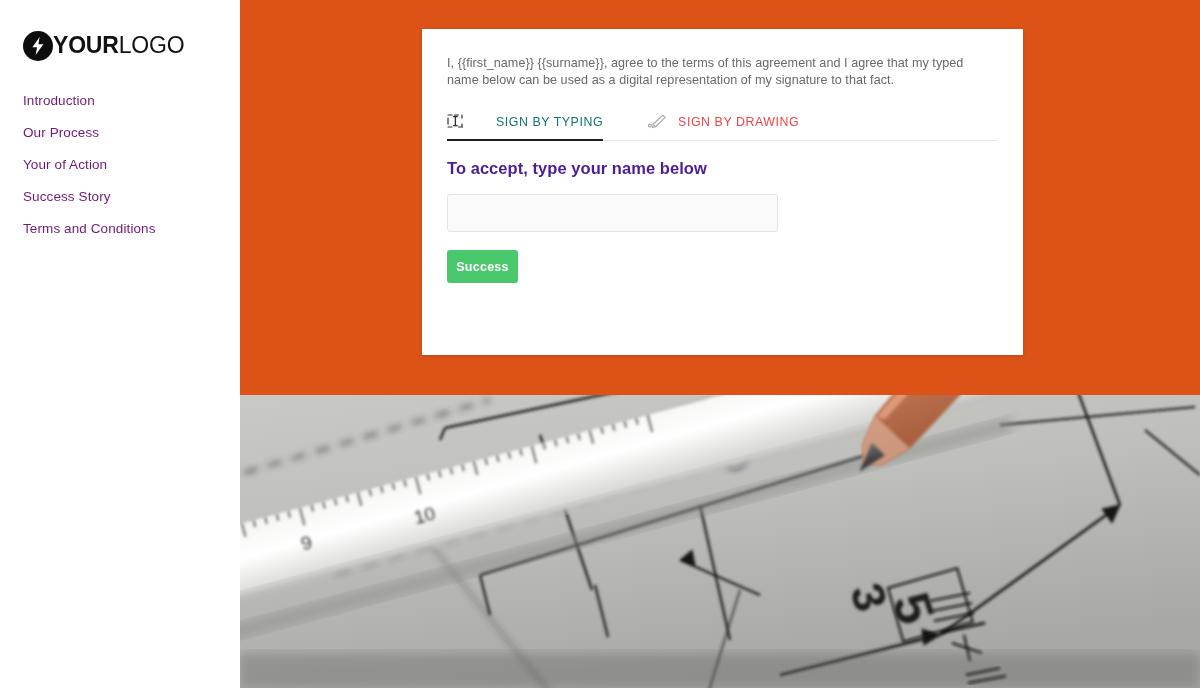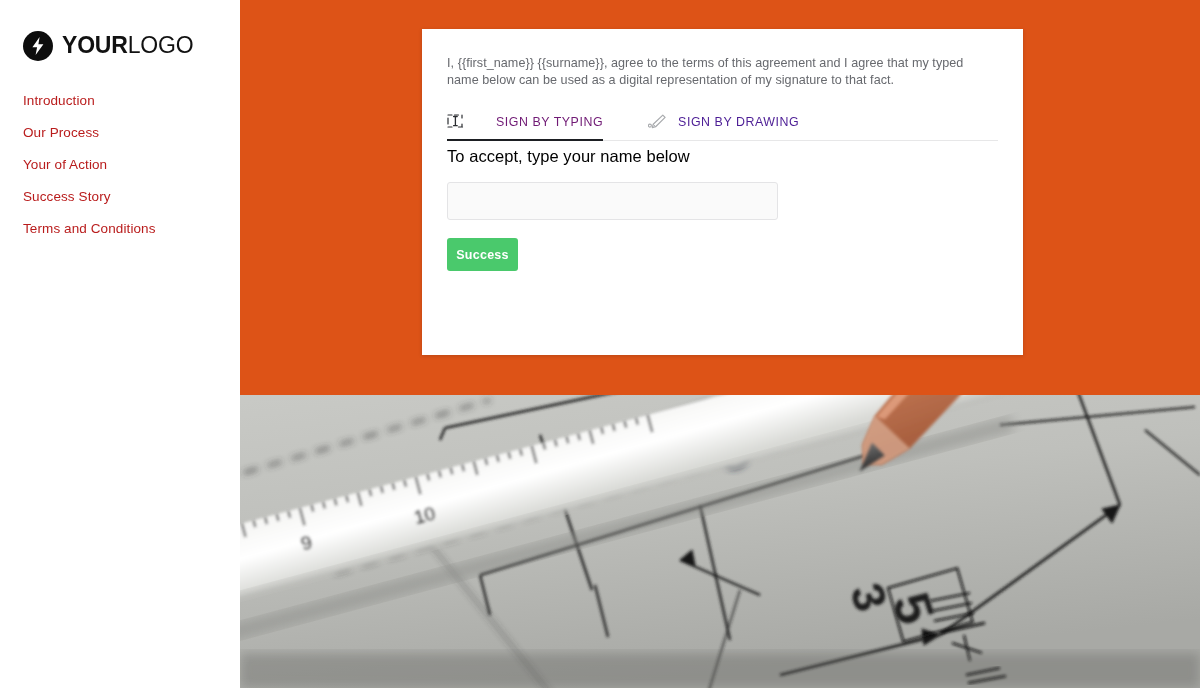--- a/index.html
+++ b/index.html
@@ -26,21 +26,20 @@
     height: 688px;
     background: #ffffff;
     flex: 0 0 240px;
     position: relative;
     z-index: 5;
   }
 
   .brand {
     display: flex;
     align-items: center;
-    gap: 9px;
     padding: 29px 0 0 23px;
     height: 62px;
   }
 
   .brand-mark {
     width: 30px;
     height: 30px;
     border-radius: 50%;
     background: #0d0d0d;
     display: flex;
@@ -61,21 +60,21 @@
   .brand-text .b-light  { font-weight: 400; }
 
   .nav { margin-top: 23px; }
 
   .nav-item {
     display: block;
     height: 32px;
     line-height: 32px;
     padding: 0 0 0 23px;
     font-size: 13.5px;
-    color: #b91c1c;
+    color: #701a75;
     cursor: pointer;
     white-space: nowrap;
     letter-spacing: 0.1px;
   }
   .nav-item.active {
     background: #dce0e8;
     color: #1d2025;
     font-weight: 700;
   }
 
@@ -128,39 +127,39 @@
     display: flex;
     align-items: center;
     gap: 11px;
     height: 29px;
     font-size: 12.4px;
     letter-spacing: 0.55px;
     cursor: pointer;
     position: relative;
     padding-bottom: 8px;
   }
-  .tab-typing { color: #701a75; gap: 32px; }
-  .tab-drawing { color: #4c1d95; margin-left: 45px; }
+  .tab-typing { color: #0f766e; gap: 32px; }
+  .tab-drawing { color: #ef4444; margin-left: 45px; }
 
   .tab.active::after {
     content: "";
     position: absolute;
     left: 0; right: 0; bottom: -1px;
     height: 2px;
     background: #1d1f23;
   }
 
   .tab-icon { display: flex; align-items: center; }
 
   
   .accept-heading {
-    margin-top: 6px;
+    margin-top: 18px;
     font-size: 16.5px;
-    font-weight: 400;
-    color: #000000;
+    font-weight: 700;
+    color: #4c1d95;
     letter-spacing: 0.05px;
   }
 
   .name-input {
     display: block;
     margin-top: 16px;
     width: 331px;
     height: 38px;
     background: #fafafa;
     border: 1px solid #e4e4e6;

